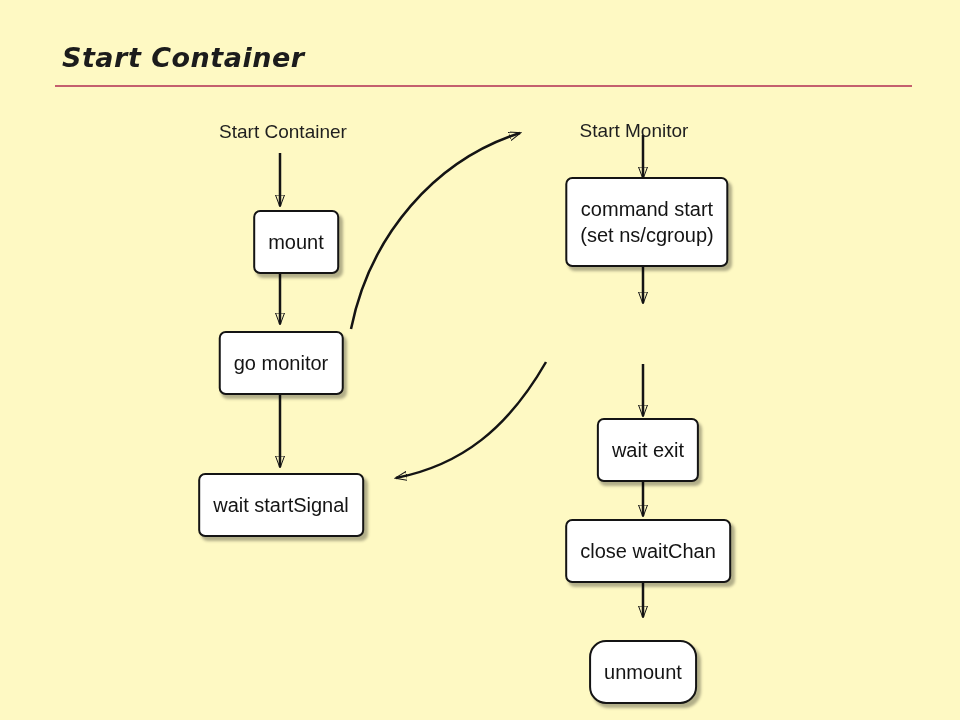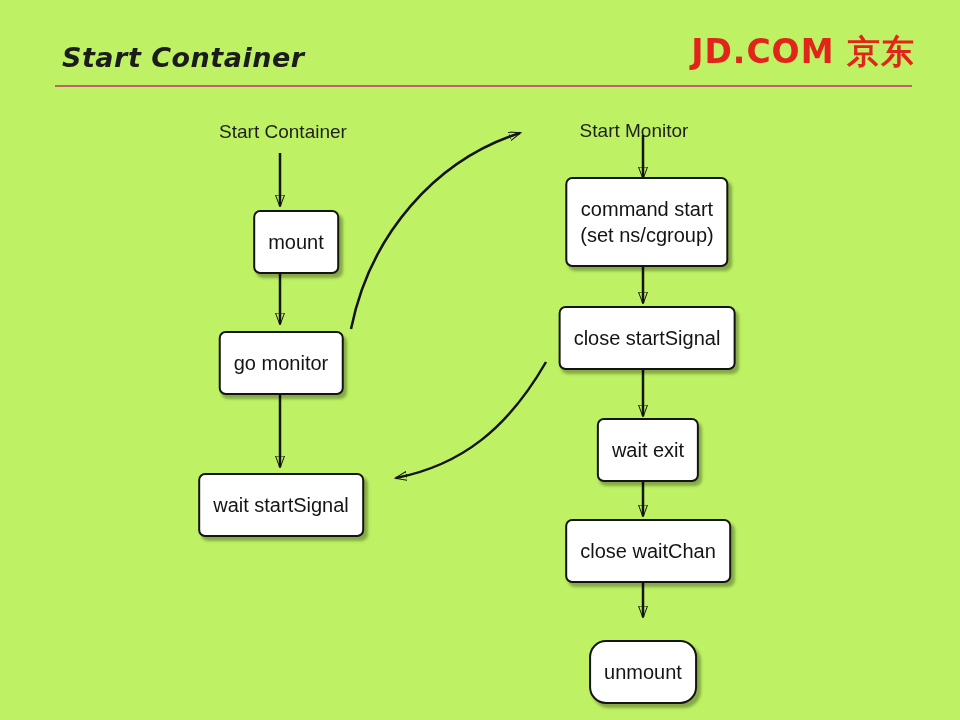--- a/index.html
+++ b/index.html
@@ -4,21 +4,21 @@
 <style>
   html,body{margin:0;padding:0;}
   body{
     width:960px;height:720px;
     background:#ffffff;
     font-family:"Liberation Sans", sans-serif;
     color:#1a1a1a;
     position:relative;
     overflow:hidden;
   }
-  .slide{position:absolute;inset:0;background:#bef264;}
+  .slide{position:absolute;inset:0;background:#fef9c3;}
 
   
   .slide-title{
     position:absolute;left:62px;top:42px;
     font-family:"DejaVu Sans", sans-serif;
     font-size:27px;font-weight:bold;font-style:italic;
     color:#1c1c1c;letter-spacing:0.5px;
   }
   .jd-logo{
     position:absolute;right:45px;top:30px;
@@ -50,21 +50,20 @@
   }
   .arrow-layer{position:absolute;left:0;top:0;width:960px;height:720px;pointer-events:none;}
   .arrow-layer path{stroke:#141414;fill:none;}
 </style>
 </head>
 <body>
 
 <div class="slide">
 
   <div class="slide-title">Start Container</div>
-  <div class="jd-logo">JD.COM 京东</div>
   <div class="title-divider"></div>
 
   <svg class="arrow-layer" width="960" height="720" viewBox="0 0 960 720">
     <defs>
       <marker id="ah" markerWidth="13" markerHeight="10" refX="11" refY="4.5" orient="auto" markerUnits="userSpaceOnUse">
         <path d="M0,0 L12,4.5 L0,9 z" fill="#141414" stroke="none"></path>
       </marker>
     </defs>
 
     <path d="M280,153 L280,206" stroke-width="2.5" marker-end="url(#ah)"></path>
@@ -82,18 +81,17 @@
   </svg>
 
   <div class="flow-label" style="left:283px;top:132px;">Start Container</div>
   <div class="node" style="left:280px;top:242px;margin-left:16px;">mount</div>
   <div class="node" style="left:281px;top:363px;">go monitor</div>
   <div class="node" style="left:281px;top:505px;">wait startSignal</div>
 
   <div class="flow-label" style="left:634px;top:112px;margin-top:19px;">Start Monitor</div>
   <div class="node" style="left:647px;top:222px;">command start
 (set ns/cgroup)</div>
-  <div class="node" style="left:647px;top:338px;">close startSignal</div>
   <div class="node" style="left:648px;top:450px;">wait exit</div>
   <div class="node" style="left:648px;top:551px;">close waitChan</div>
   <div class="node" style="left:643px;top:672px;border-radius:17px;">unmount</div>
 
 </div>
 
 </body></html>

